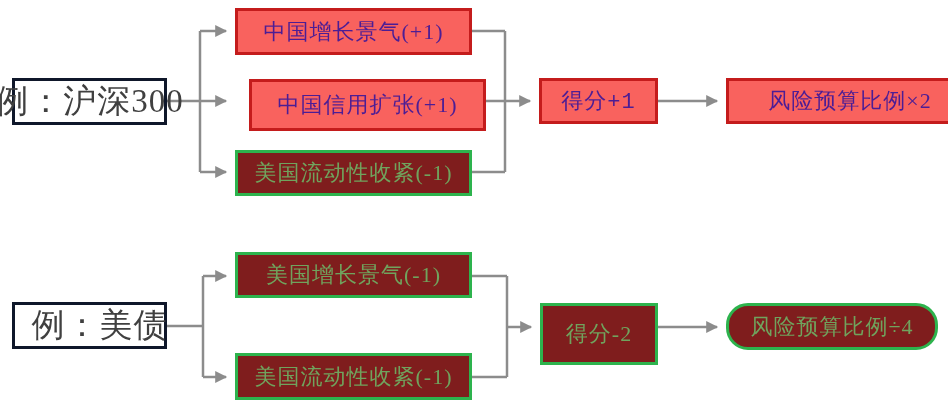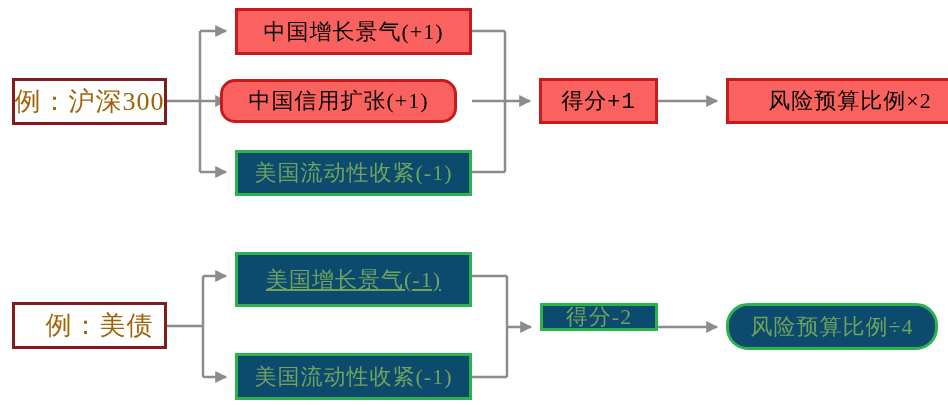--- a/index.html
+++ b/index.html
@@ -19,37 +19,37 @@
   .node {
     position: absolute;
     box-sizing: border-box;
     display: flex;
     align-items: center;
     justify-content: center;
     font-size: 22px;
     letter-spacing: 1px;
     white-space: nowrap;
   }
-  .node.red   { background: #f9625e; border: 3px solid #c41c1c; color: #000000; }
-  .node.green { background: #0c4a6e; border: 3px solid #2db34d; color: #70a35d; }
-  .node.label { background: #ffffff; border: 3px solid #7f1d1d; color: #a16207; font-size: 26px; }
+  .node.red   { background: #f9625e; border: 3px solid #c41c1c; color: #4c1d95; }
+  .node.green { background: #7f1d1d; border: 3px solid #2db34d; color: #70a35d; }
+  .node.label { background: #ffffff; border: 3px solid #0f172a; color: #404040; font-size: 33px; }
 
   
   .f1-label  { left: 12px;  top: 78px;  width: 155px; height: 47px; }
   .f1-fac0   { left: 235px; top: 8px;   width: 237px; height: 47px; }
-  .f1-fac1   { left: 220px; top: 79px;  width: 237px; height: 44px; border-radius: 15px; }
+  .f1-fac1   { left: 249px; top: 79px;  width: 237px; height: 52px; }
   .f1-fac2   { left: 235px; top: 150px; width: 237px; height: 46px; }
   .f1-score  { left: 539px; top: 78px;  width: 119px; height: 46px; font-family: Liberation Mono, monospace; }
   .f1-result { left: 726px; top: 78px;  width: 248px; height: 46px; }
 
   
   .f2-label  { left: 12px;  top: 302px; width: 155px; height: 47px; padding-left: 20px; }
-  .f2-fac0   { left: 235px; top: 252px; width: 237px; height: 55px; text-decoration: underline; }
+  .f2-fac0   { left: 235px; top: 252px; width: 237px; height: 46px; }
   .f2-fac1   { left: 235px; top: 353px; width: 237px; height: 47px; }
-  .f2-score  { left: 540px; top: 303px; width: 118px; height: 28px; }
+  .f2-score  { left: 540px; top: 303px; width: 118px; height: 62px; }
   .f2-result { left: 726px; top: 303px; width: 212px; height: 47px; border-radius: 22px; }
 </style>
 </head>
 <body>
 
 <div class="canvas">
 
   <svg class="wires" viewBox="0 0 948 405" xmlns="http://www.w3.org/2000/svg">
     <defs>
       <marker id="arrow" markerUnits="userSpaceOnUse" markerWidth="14" markerHeight="12" viewBox="0 0 10 10" refX="9" refY="5" orient="auto">

